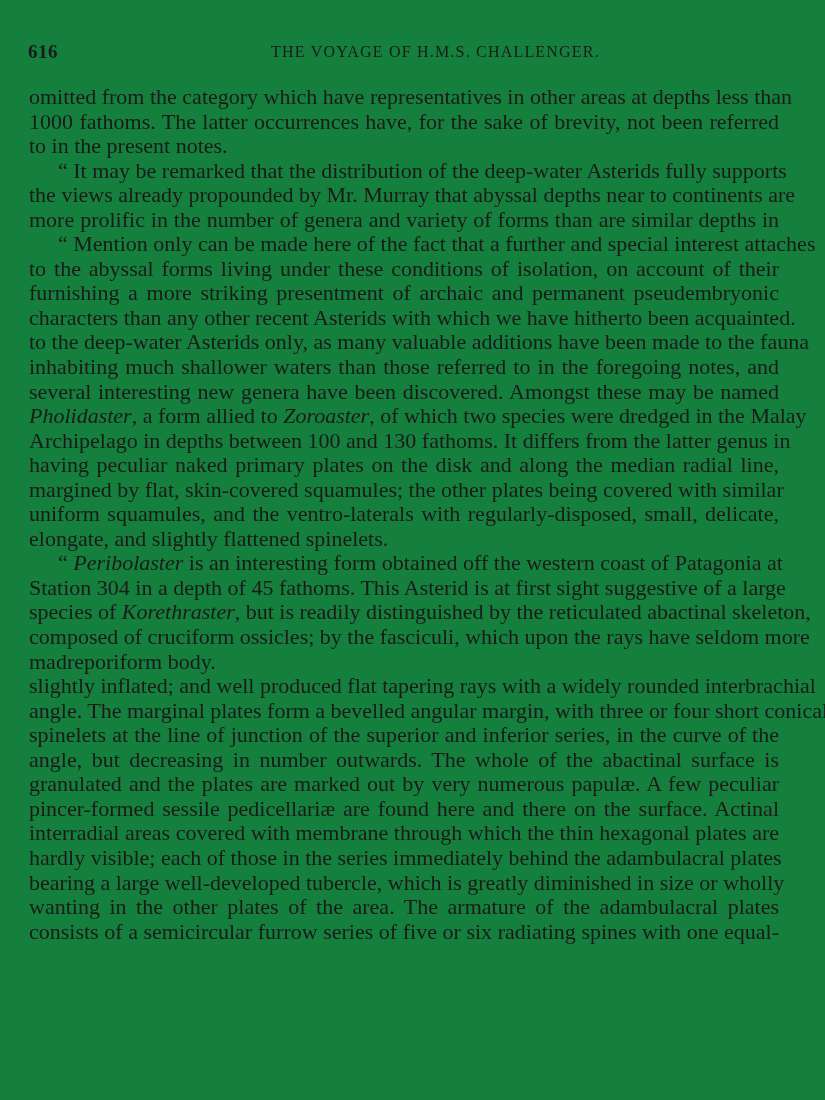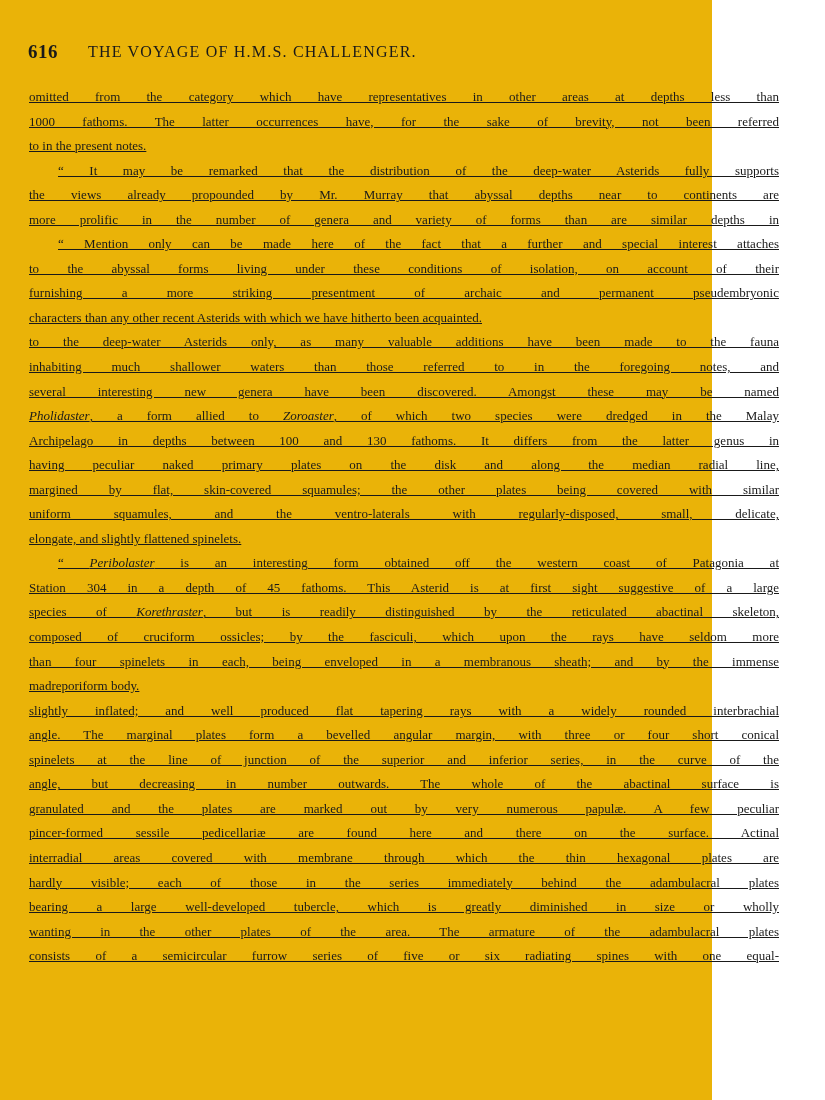--- a/index.html
+++ b/index.html
@@ -11,22 +11,22 @@
       width: 825px;
       height: 1100px;
       position: relative;
       overflow: hidden;
       font-family: "Liberation Serif", "DejaVu Serif", serif;
       color: #1a1a1a;
     }
     .page {
       position: absolute;
       left: 0; top: 0;
-      width: 712px; height: 1100px;
-      background: #eab308;
+      width: 825px; height: 1100px;
+      background: #15803d;
     }
     .running-head {
       position: absolute;
       top: 41px;
       left: 28px;
       width: 755px;
       height: 24px;
     }
     .page-number {
       position: absolute;
@@ -34,40 +34,39 @@
       top: 0;
       font-weight: bold;
       font-size: 19px;
       letter-spacing: 0.5px;
     }
     .running-title {
       position: absolute;
       left: 0;
       right: 0;
       top: 2px;
-      text-align: left;
+      text-align: center;
       font-size: 16px;
       letter-spacing: 1.2px;
       padding-left: 60px;
     }
     .body-text {
       position: absolute;
       top: 85px;
       left: 29px;
       width: 750px;
     }
     .line {
       display: block;
       height: 24.55px;
       line-height: 24.55px;
-      font-size: 13px;
+      font-size: 22px;
       white-space: nowrap;
       text-align: justify;
       text-align-last: justify;
-      text-decoration: underline;
     }
     .line.last {
       text-align-last: left;
     }
     .line.indent {
       padding-left: 29px;
     }
     .line i, .line em {
       font-style: italic;
       margin-top: 25px;
@@ -99,21 +98,20 @@
       <div class="line"><i>Pholidaster</i><span>, a form allied to </span><i>Zoroaster</i><span>, of which two species were dredged in the Malay</span></div>
       <div class="line">Archipelago in depths between 100 and 130 fathoms.  It differs from the latter genus in</div>
       <div class="line">having peculiar naked primary plates on the disk and along the median radial line,</div>
       <div class="line">margined by flat, skin-covered squamules; the other plates being covered with similar</div>
       <div class="line">uniform squamules, and the ventro-laterals with regularly-disposed, small, delicate,</div>
       <div class="line last">elongate, and slightly flattened spinelets.</div>
       <div class="line indent"><span>“ </span><i>Peribolaster</i><span> is an interesting form obtained off the western coast of Patagonia at</span></div>
       <div class="line">Station 304 in a depth of 45 fathoms.  This Asterid is at first sight suggestive of a large</div>
       <div class="line"><span>species of </span><i>Korethraster</i><span>, but is readily distinguished by the reticulated abactinal skeleton,</span></div>
       <div class="line">composed of cruciform ossicles; by the fasciculi, which upon the rays have seldom more</div>
-      <div class="line">than four spinelets in each, being enveloped in a membranous sheath; and by the immense</div>
       <div class="line last">madreporiform body.</div>
       <div class="line">slightly inflated; and well produced flat tapering rays with a widely rounded interbrachial</div>
       <div class="line">angle.  The marginal plates form a bevelled angular margin, with three or four short conical</div>
       <div class="line">spinelets at the line of junction of the superior and inferior series, in the curve of the</div>
       <div class="line">angle, but decreasing in number outwards.  The whole of the abactinal surface is</div>
       <div class="line">granulated and the plates are marked out by very numerous papulæ.  A few peculiar</div>
       <div class="line">pincer-formed sessile pedicellariæ are found here and there on the surface.  Actinal</div>
       <div class="line">interradial areas covered with membrane through which the thin hexagonal plates are</div>
       <div class="line">hardly visible; each of those in the series immediately behind the adambulacral plates</div>
       <div class="line">bearing a large well-developed tubercle, which is greatly diminished in size or wholly</div>

